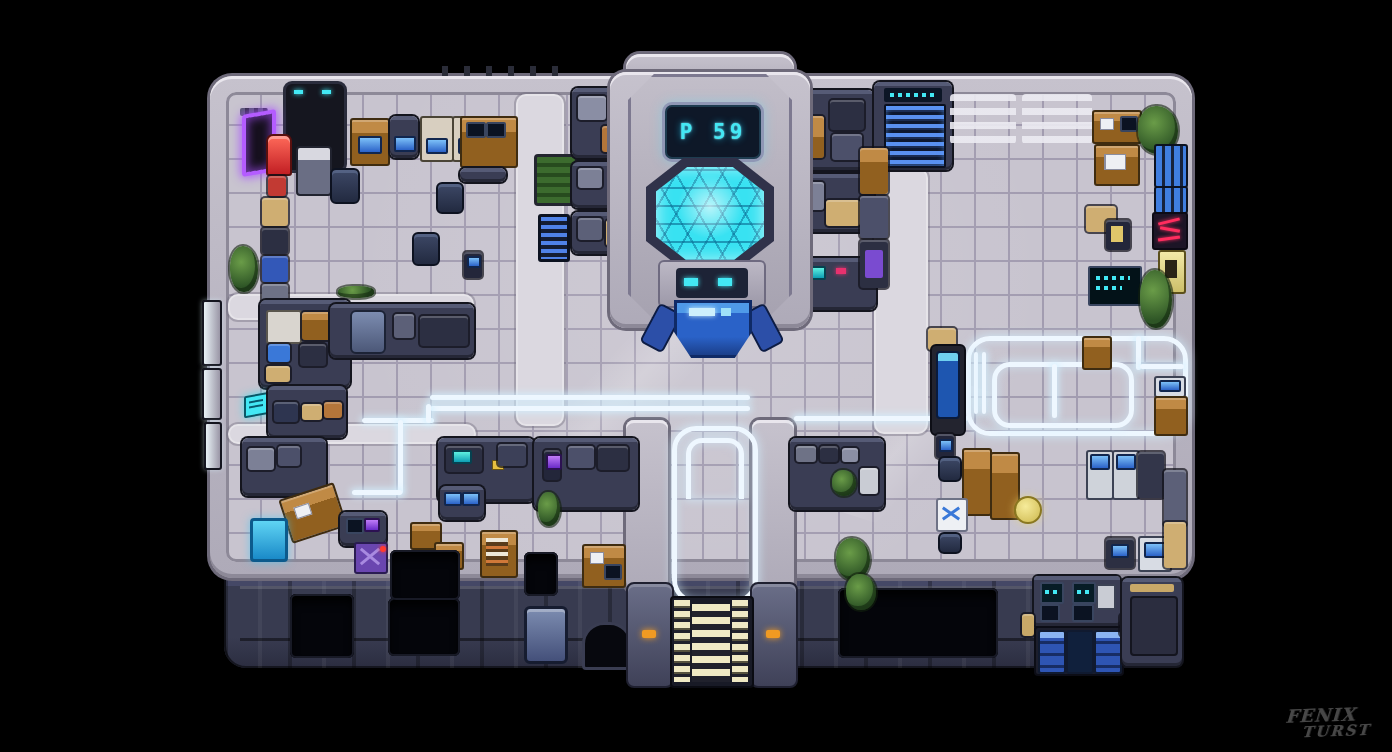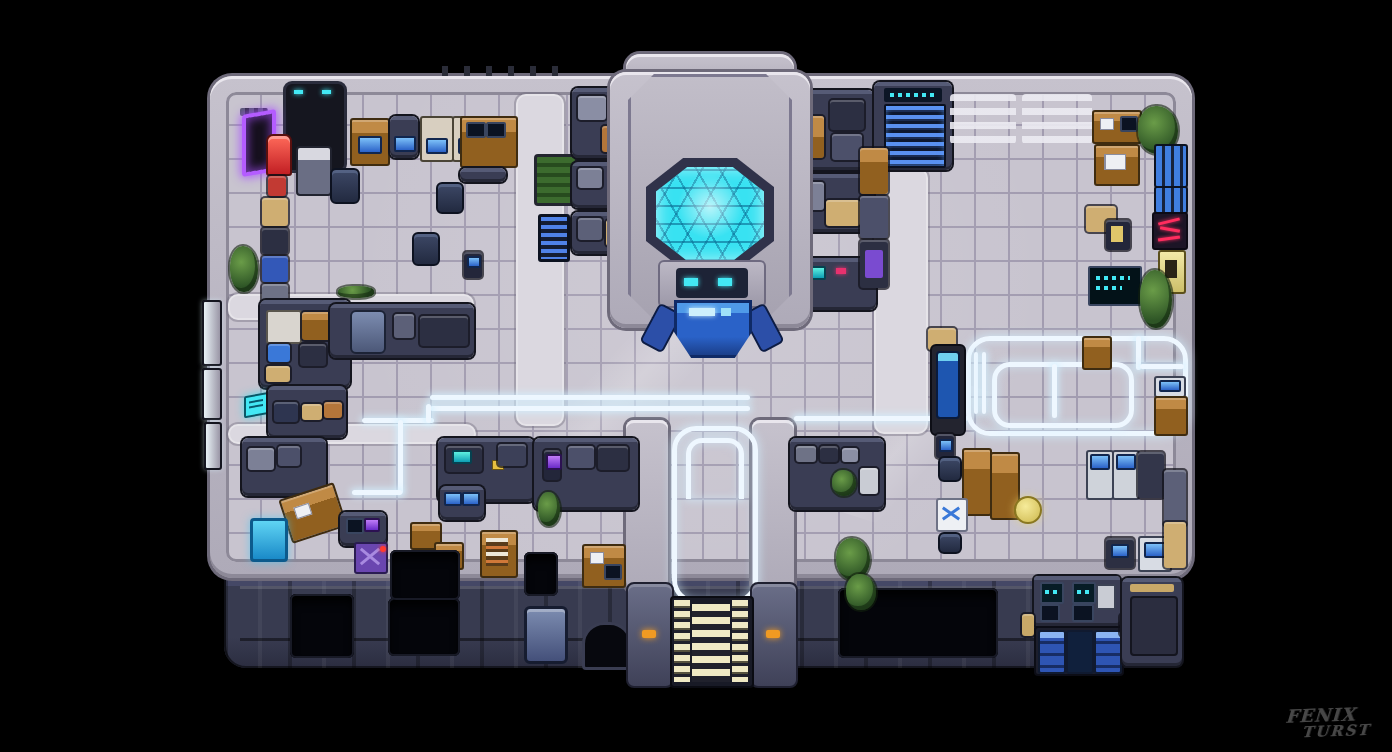--- a/index.html
+++ b/index.html
@@ -333,20 +333,23 @@
   <div class="a" style="left:1138px;top:536px;width:30px;height:32px;background:#d8dce4;border:2px solid #3c4254;border-radius:3px;">
       <div class="scr-blue" style="left:4px;top:4px;width:18px;height:12px;"></div>
     </div>
   <div class="crate" style="left:1164px;top:522px;width:22px;height:46px;background:#cfae72;"></div>
 
   <div class="slab" style="left:610px;top:72px;width:200px;height:256px;border-radius:16px;"></div>
   <div class="a" style="left:628px;top:74px;width:164px;height:246px;
        background:linear-gradient(180deg,#c2bec9,#a6a2b0);
        clip-path:polygon(26px 0,calc(100% - 26px) 0,100% 26px,100% calc(100% - 26px),calc(100% - 26px) 100%,26px 100%,0 calc(100% - 26px),0 26px);
        box-shadow:inset 0 0 0 3px #7d7990;"></div>
+  <div class="a" style="left:662px;top:102px;width:96px;height:54px;background:var(--c-display-bg,#0e1828);border:3px solid #8f97b5;border-radius:10px;box-shadow:inset 0 0 0 2px #1e3c50, 0 0 12px rgba(80,220,250,.35);">
+    <div id="chamber-display-text">P 59</div>
+  </div>
   <div class="a" style="left:646px;top:158px;width:128px;height:112px;background:#30324a;
        clip-path:polygon(29% 0,71% 0,100% 26%,100% 74%,71% 100%,29% 100%,0 74%,0 26%);"></div>
   <div class="a" style="left:656px;top:167px;width:108px;height:94px;
        clip-path:polygon(29% 0,71% 0,100% 26%,100% 74%,71% 100%,29% 100%,0 74%,0 26%);
        background-color:#38e2f2;
        background-image:
          radial-gradient(circle at 50% 42%, rgba(255,255,255,.65), rgba(255,255,255,0) 42%),
          repeating-linear-gradient(0deg, rgba(8,105,145,.6) 0 2px, transparent 2px 18px),
          repeating-linear-gradient(60deg, rgba(8,105,145,.5) 0 2px, transparent 2px 20px),
          repeating-linear-gradient(120deg, rgba(8,105,145,.5) 0 2px, transparent 2px 20px);

